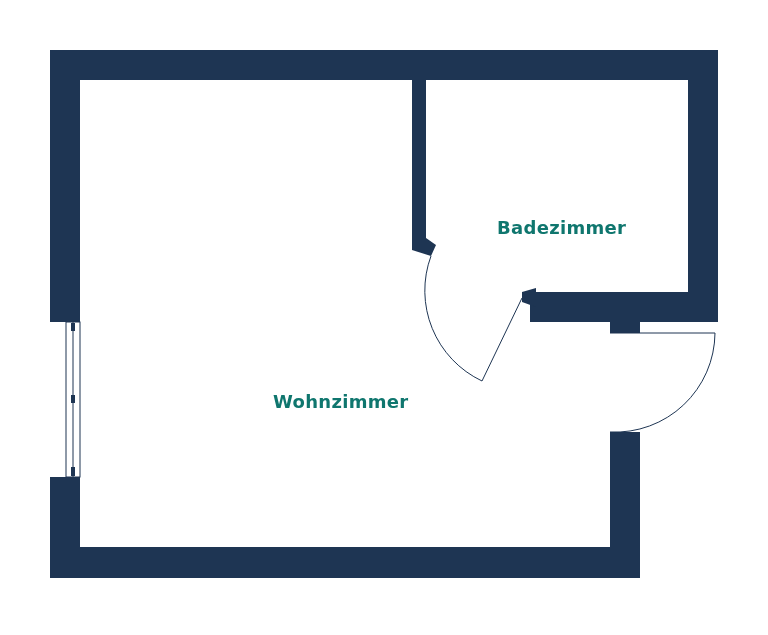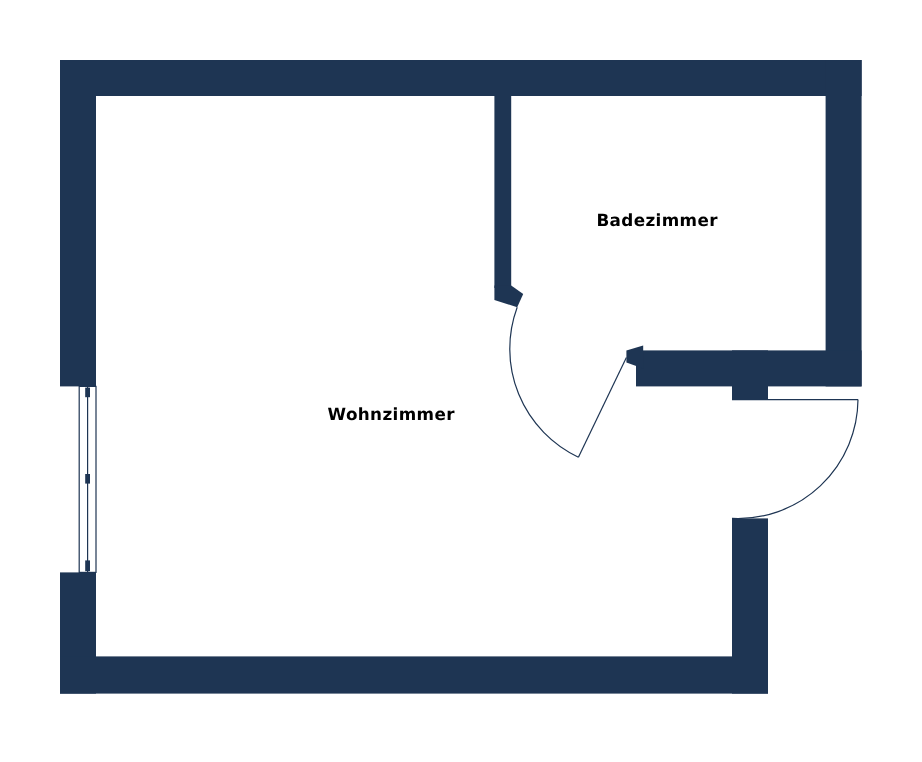--- a/index.html
+++ b/index.html
@@ -1,18 +1,18 @@
 <!DOCTYPE html>
 <html><head>
 <meta charset="utf-8">
 <style>
   html, body { margin:0; padding:0; background:#ffffff; }
   body { width:768px; height:635px; position:relative; overflow:hidden; font-family:"DejaVu Sans", sans-serif; }
   svg { position:absolute; left:0; top:0; }
-  .label { position:absolute; font-weight:600; font-size:14px; color:#000000; white-space:nowrap; letter-spacing:0.3px; }
+  .label { position:absolute; font-weight:600; font-size:18px; color:#0f766e; white-space:nowrap; letter-spacing:0.3px;margin-top:41px; }
 </style>
 </head>
 <body>
 
 <svg width="768" height="635" viewBox="0 0 768 635">
   <g fill="#1e3553">
 
     <rect x="50" y="50" width="668" height="30"></rect>
 
     <rect x="50" y="50" width="30" height="272"></rect>
@@ -47,13 +47,13 @@
     <line x1="482" y1="381" x2="522" y2="298"></line>
   </g>
 
   <g fill="none" stroke="#1e3553" stroke-width="1">
     <line x1="610" y1="333" x2="715" y2="333"></line>
     <path d="M715,333 A100,100 0 0 1 610,432"></path>
   </g>
 </svg>
 
 <div class="label" style="left:497px; top:176px;">Badezimmer</div>
-<div class="label" style="left:273px; top:338px;">Wohnzimmer</div>
+<div class="label" style="left:273px; top:350px;">Wohnzimmer</div>
 
 </body></html>

